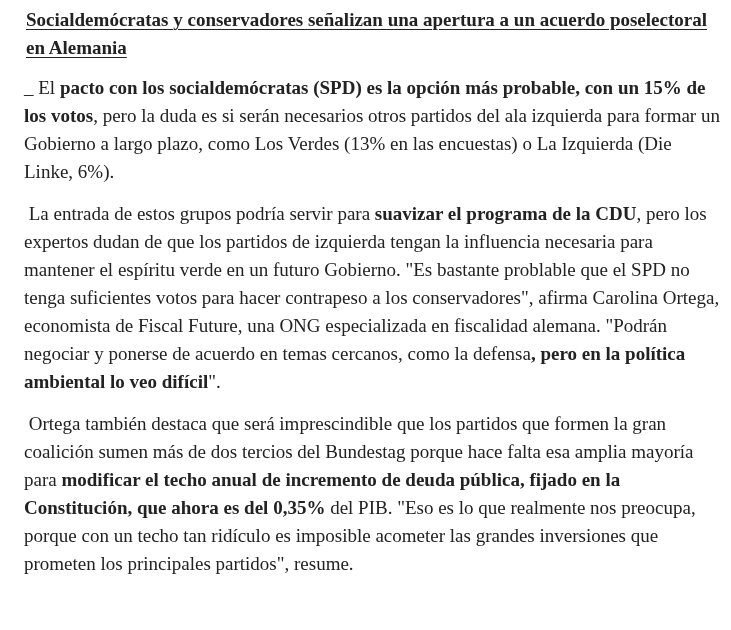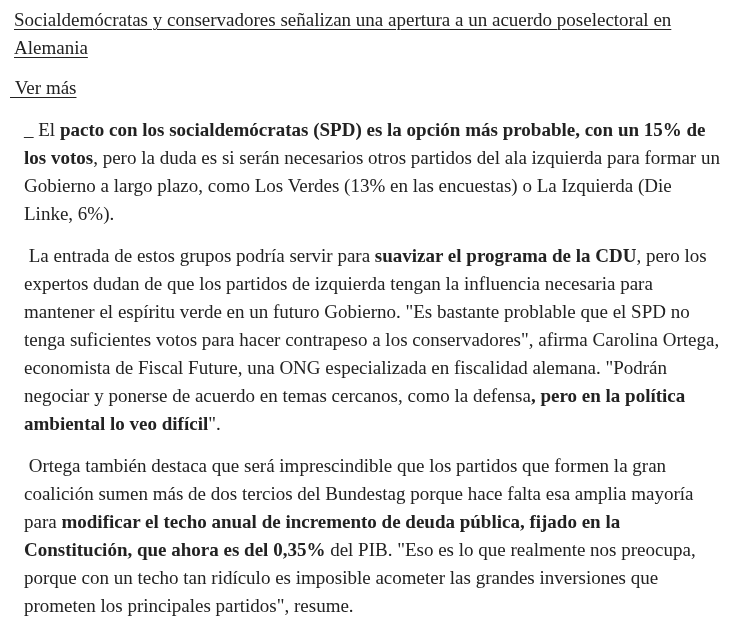--- a/index.html
+++ b/index.html
@@ -15,23 +15,23 @@
     background:var(--bg);
     color:var(--ink);
     font-family:"Liberation Serif","DejaVu Serif",serif;
     font-size:19px;
     line-height:28px;
   }
   .article{
     padding:6px 9px 0 10px;
   }
   .headline{
-    margin:0 0 12px 4px;
+    margin:0 0 12px 16px;
     font-size:19px;
-    font-weight:400;
+    font-weight:700;
     line-height:28px;
   }
   .headline-link,
   .vermas-link{
     color:var(--link);
     text-decoration:underline;
     text-decoration-thickness:1px;
     text-underline-offset:3px;
     cursor:pointer;
   }
@@ -45,21 +45,20 @@
     font-weight:700;
   }
 </style>
 </head>
 <body>
 
 <div class="article">
 
   <h2 class="headline"><a class="headline-link">Socialdemócratas y conservadores señalizan una apertura a un acuerdo poselectoral en Alemania</a></h2>
 
-  <div class="vermas-row"><a class="vermas-link">&nbsp;Ver más</a></div>
 
   <div class="body-text">
       <p><span>_&nbsp;El </span><strong>pacto con los socialdemócratas (SPD) es la opción más probable, con un 15% de los votos</strong><span>, pero la duda es si serán necesarios otros partidos del ala izquierda para formar un Gobierno a largo plazo, como Los Verdes (13% en las encuestas) o La Izquierda (Die Linke, 6%).</span></p>
       <p><span>&nbsp;La entrada de estos grupos podría servir para </span><strong>suavizar el programa de la CDU</strong><span>, pero los expertos dudan de que los partidos de izquierda tengan la influencia necesaria para mantener el espíritu verde en un futuro Gobierno. "Es bastante problable que el SPD no tenga suficientes votos para hacer contrapeso a los conservadores", afirma Carolina Ortega, economista de Fiscal Future, una ONG especializada en fiscalidad alemana. "Podrán negociar y ponerse de acuerdo en temas cercanos, como la defensa</span><strong>, pero en la política ambiental lo veo difícil</strong><span>".</span></p>
       <p><span>&nbsp;Ortega también destaca que será imprescindible que los partidos que formen la gran coalición sumen más de dos tercios del Bundestag porque hace falta esa amplia mayoría para </span><strong>modificar el techo anual de incremento de deuda pública, fijado en la Constitución, que ahora es del 0,35%</strong><span> del PIB. "Eso es lo que realmente nos preocupa, porque con un techo tan ridículo es imposible acometer las grandes inversiones que prometen los principales partidos", resume.</span></p>
     </div>
 
 </div>
 
 </body></html>

